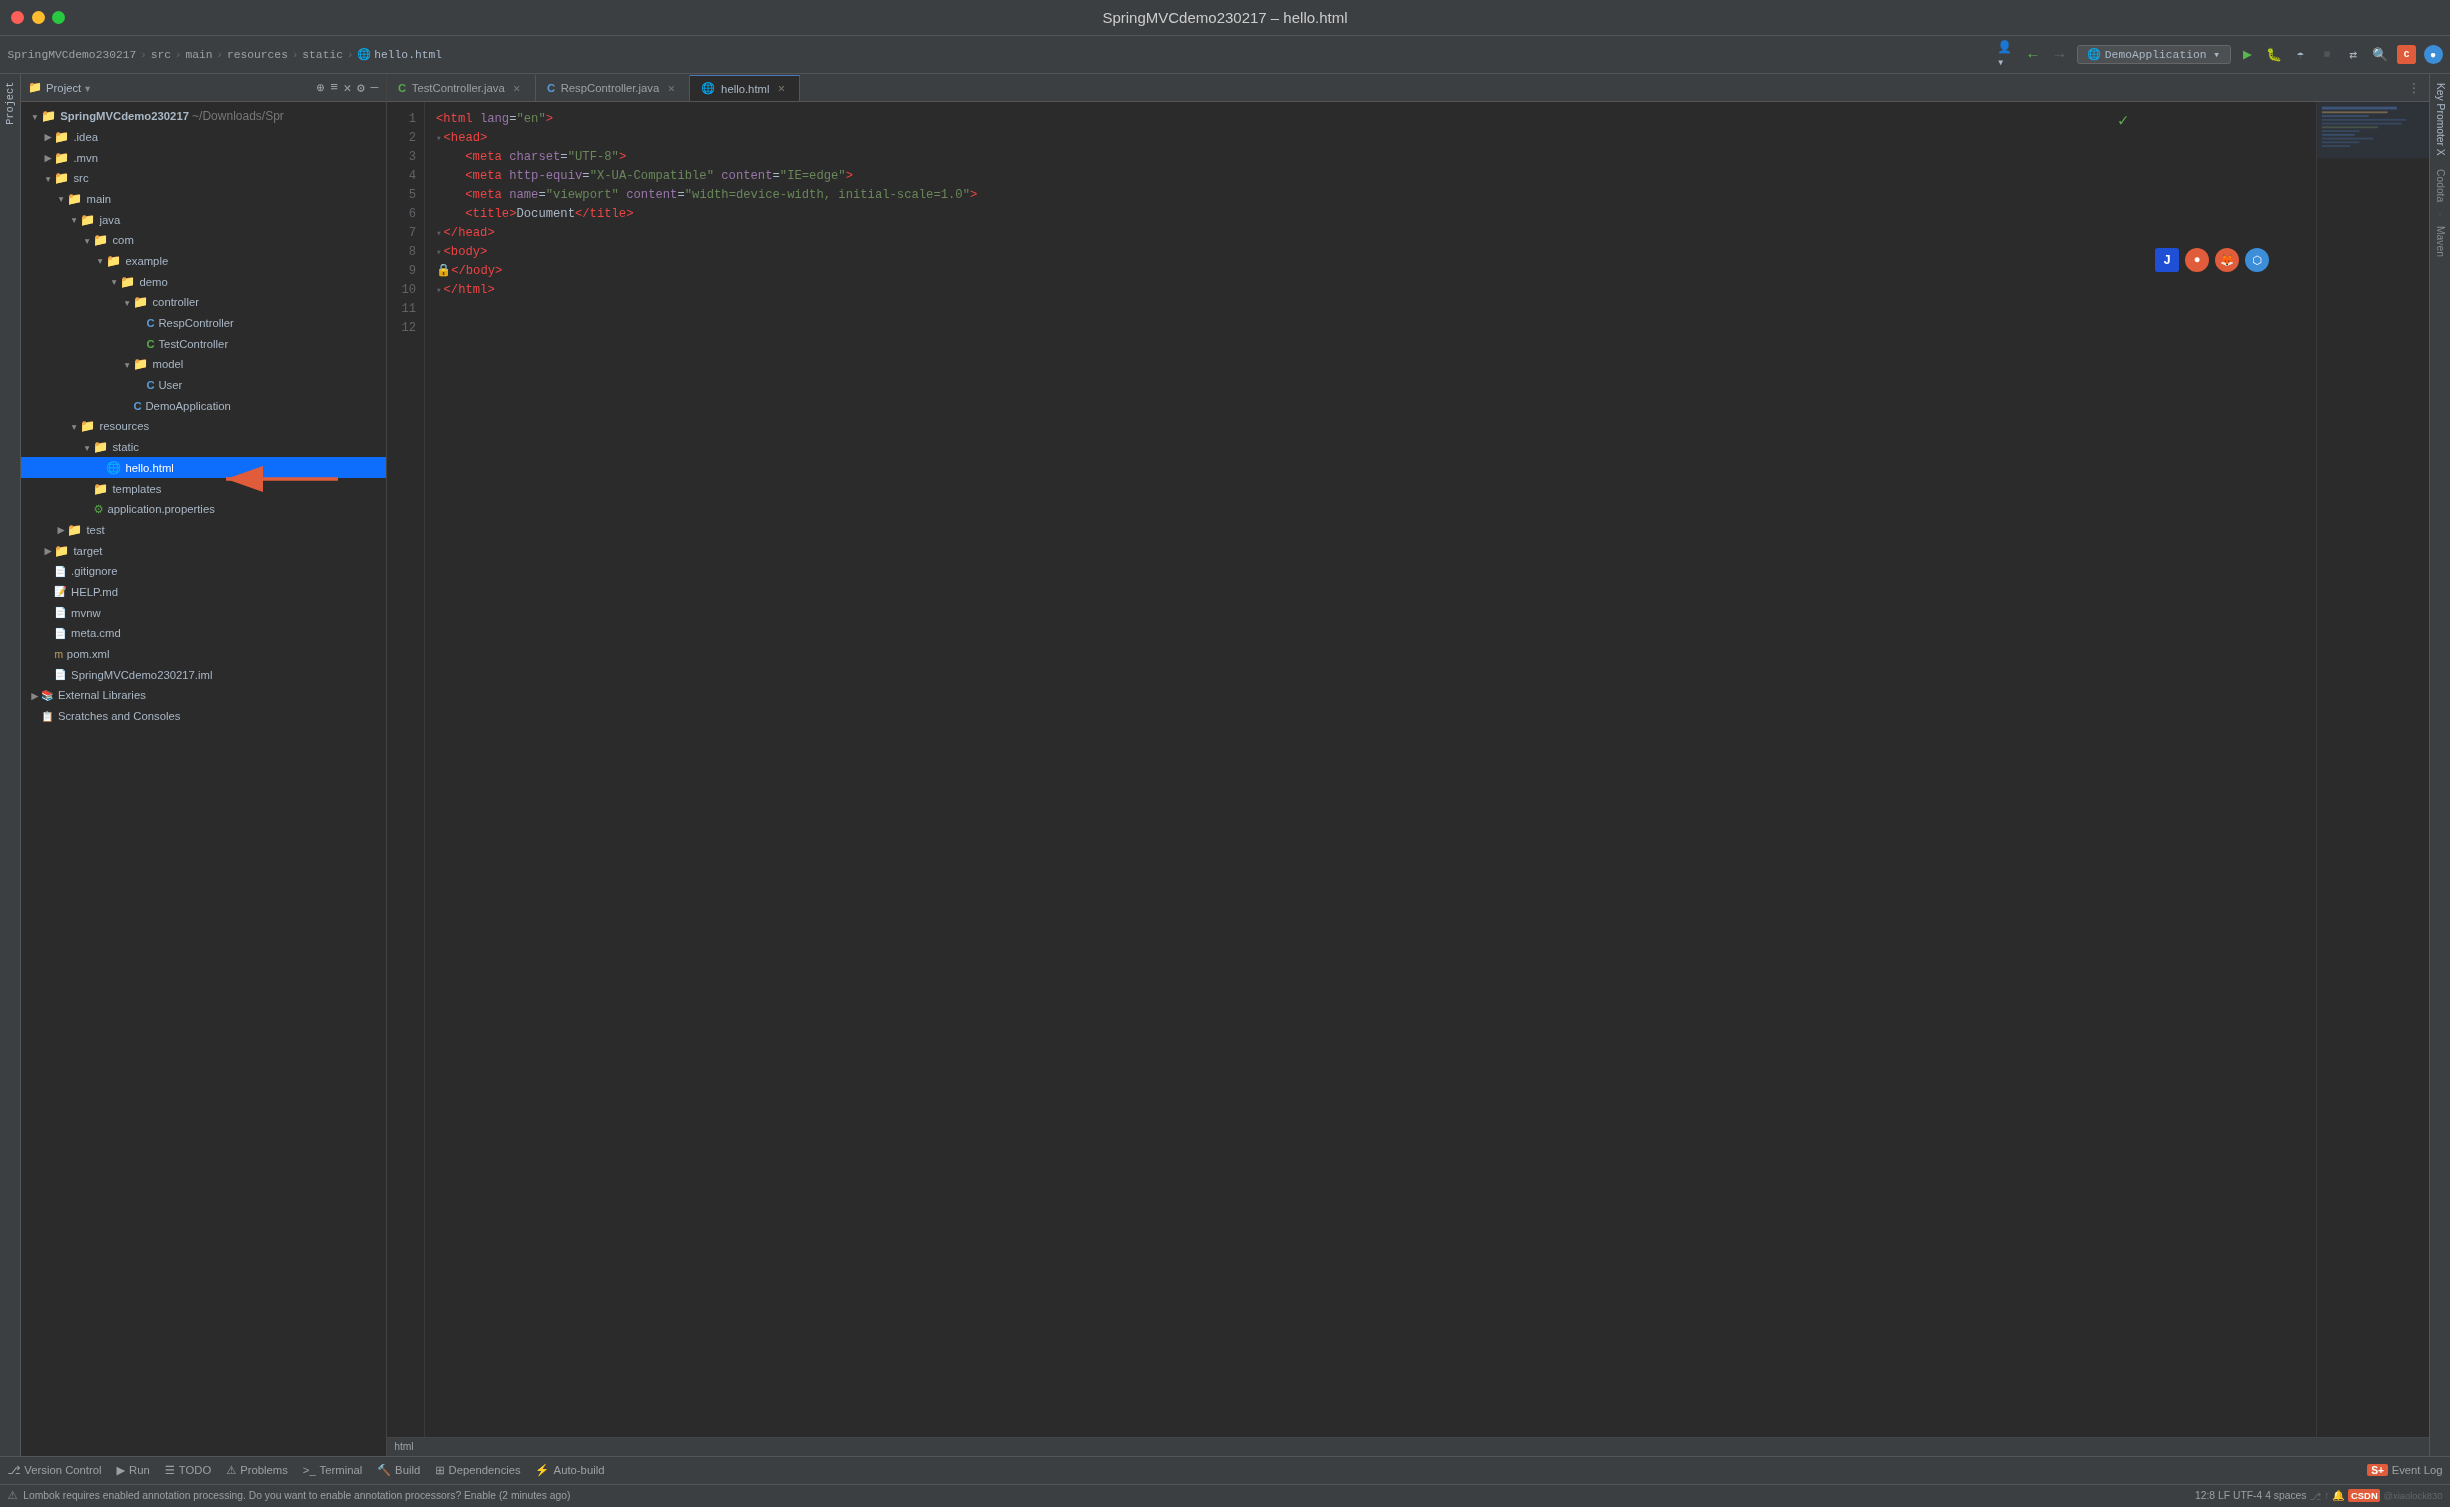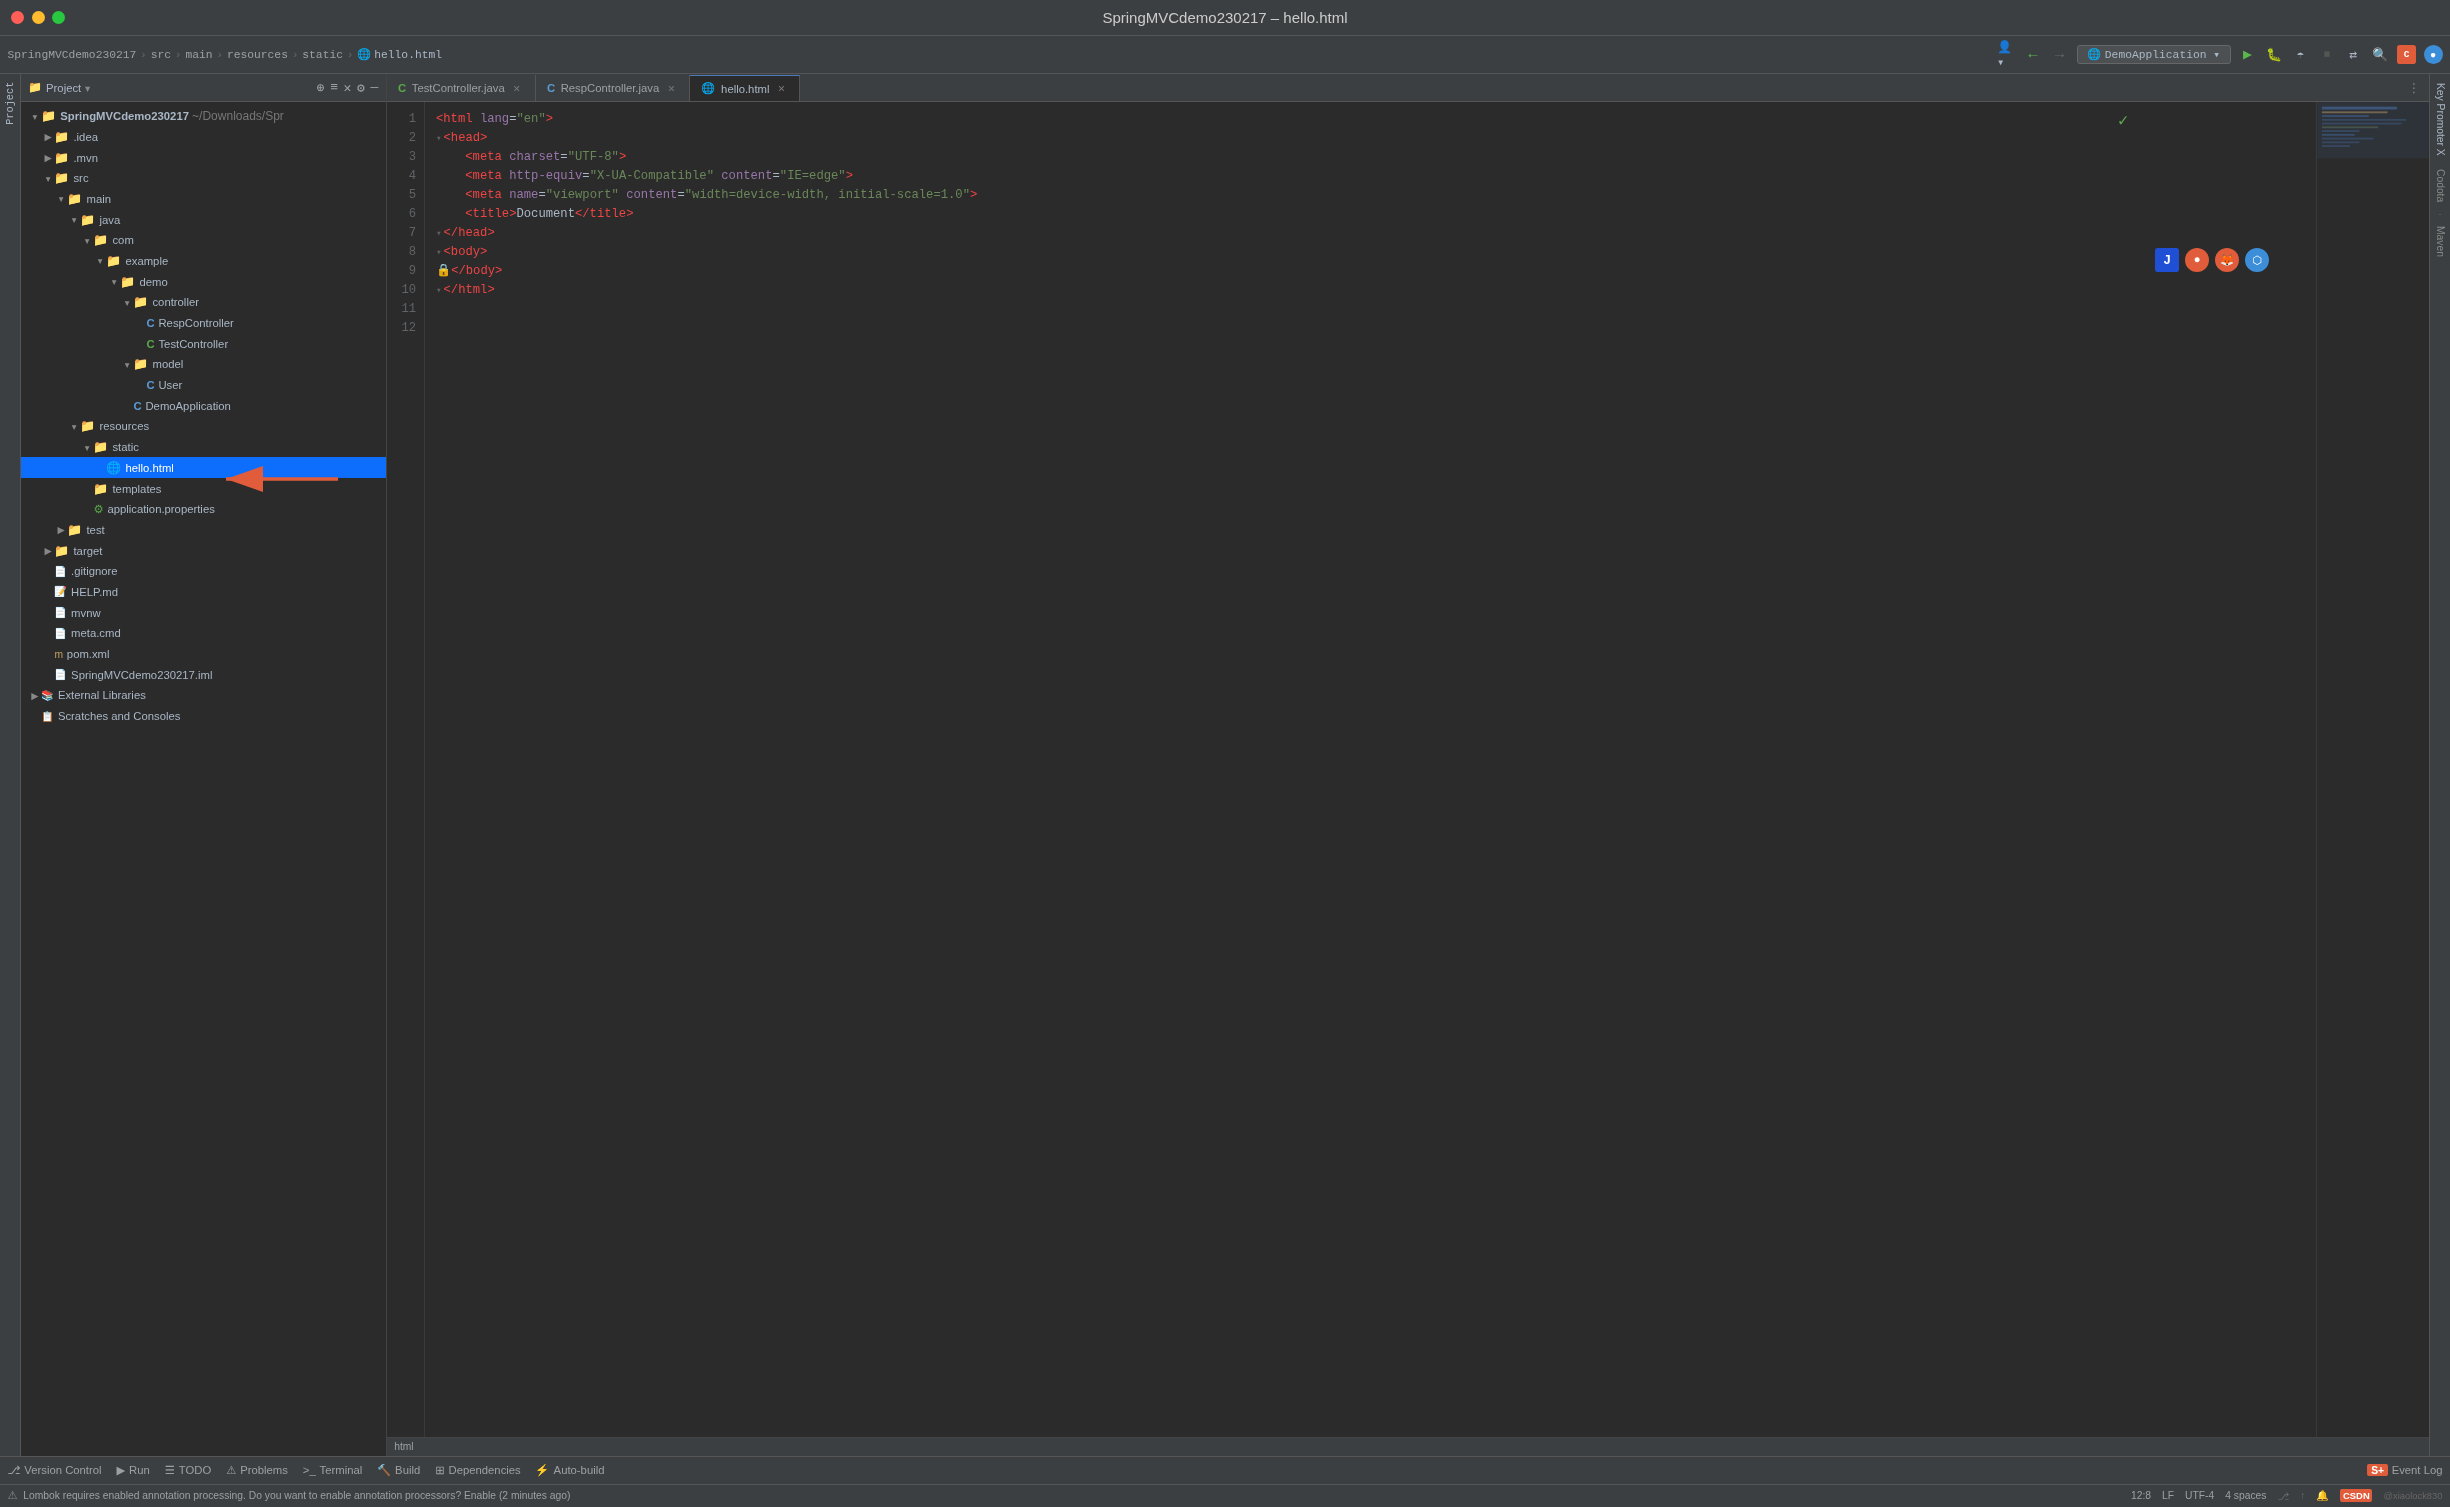--- a/index.html
+++ b/index.html
@@ -347,21 +347,21 @@
       align-items: center;
       padding: 0 7.5px;
       border-top: 0.9px solid #555;
       font-size: 10.3px;
       font-family: -apple-system, sans-serif;
       color: #9da0a3;
       gap: 7.5px;
       flex-shrink: 0;
     }
     .status-left { display: flex; align-items: center; gap: 5.6px; flex: 1; }
-    .status-right { display: flex; align-items: center; gap: 11px; }
+    .status-right { display: flex; align-items: center; gap: 3px; }
     .status-item-btn {
       cursor: pointer;
       color: #9da0a3;
     }
 
     
     .bottom-bar {
       background: #3c3f41;
       height: 28px;
       display: flex;

